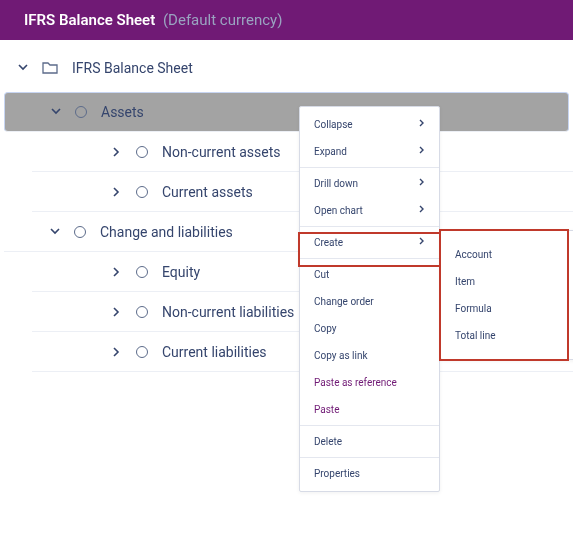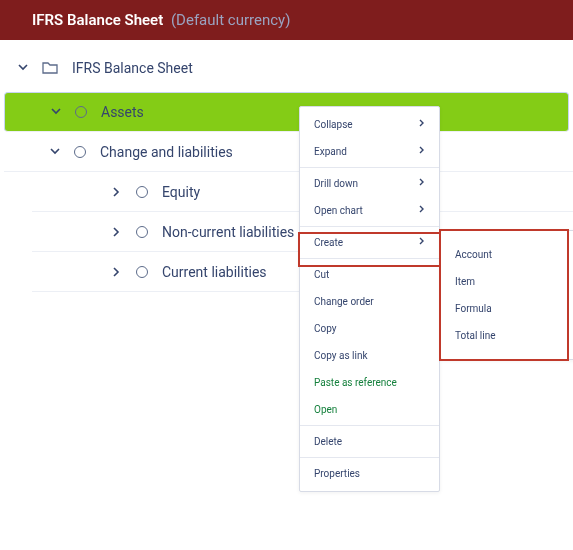--- a/index.html
+++ b/index.html
@@ -8,23 +8,23 @@
     font-family: -apple-system, BlinkMacSystemFont, "Segoe UI", Roboto, Arial, sans-serif;
     font-size: 14px;
     color: #1f2a4a;
     background: #fff;
     width: 573px;
     height: 550px;
     overflow: hidden;
     position: relative;
   }
   .header {
-    background: #7f1d1d;
+    background: #701a75;
     color: #fff;
-    padding: 11px 32px;
+    padding: 11px 24px;
     font-size: 15px;
   }
   .header .sub {
     color: #9aa3c0;
     font-weight: 400;
     margin-left: 4px;
   }
   .header .title {
     font-weight: 600;
   }
@@ -33,21 +33,21 @@
   }
   .row {
     display: flex;
     align-items: center;
     height: 40px;
     padding-left: 16px;
     position: relative;
     cursor: pointer;
   }
   .row.selected {
-    background: #84cc16;
+    background: #a3a3a3;
     border: 1px solid #c7d5f2;
     border-radius: 4px;
   }
   .row.subheader {
     border-bottom: 1px solid #eceff5;
   }
   .indent-0 { padding-left: 16px; }
   .indent-1 { padding-left: 44px; }
   .indent-2 { padding-left: 78px; }
   .chev {
@@ -99,21 +99,21 @@
     display: flex;
     align-items: center;
     justify-content: space-between;
     padding: 8px 14px;
     font-size: 10px;
     color: #35456d;
     cursor: pointer;
     white-space: nowrap;
   }
   .menu-item.disabled {
-    color: #15803d;
+    color: #701a75;
     cursor: default;
   }
   .menu-item .sub-chev {
     margin-left: 20px;
   }
   .menu-sep {
     height: 1px;
     background: #e4e7ef;
     margin: 2px 0;
   }
@@ -176,20 +176,40 @@
     <div class="row indent-1 selected" style="margin:0 4px;">
       <span class="chev">
           <svg width="10" height="8">
             <use href="#chev-down"></use>
           </svg>
         </span>
       <span class="dot"></span>
       <span class="label">Assets</span>
     </div>
 
+    <div class="group">
+      <div class="row indent-2">
+        <span class="chev">
+            <svg width="8" height="10">
+              <use href="#chev-right"></use>
+            </svg>
+          </span>
+        <span class="dot"></span>
+        <span class="label">Non-current assets</span>
+      </div>
+      <div class="row indent-2">
+        <span class="chev">
+            <svg width="8" height="10">
+              <use href="#chev-right"></use>
+            </svg>
+          </span>
+        <span class="dot"></span>
+        <span class="label">Current assets</span>
+      </div>
+    </div>
 
     <div class="row indent-1 subheader" style="margin-left:4px;">
       <span class="chev">
           <svg width="10" height="8">
             <use href="#chev-down"></use>
           </svg>
         </span>
       <span class="dot"></span>
       <span class="label">Change and liabilities</span>
     </div>
@@ -270,21 +290,21 @@
   <div class="menu-item">
     <span>Copy</span>
   </div>
   <div class="menu-item">
     <span>Copy as link</span>
   </div>
   <div class="menu-item disabled">
     <span>Paste as reference</span>
   </div>
   <div class="menu-item disabled">
-    <span>Open</span>
+    <span>Paste</span>
   </div>
   <div class="menu-sep"></div>
   <div class="menu-item">
     <span>Delete</span>
   </div>
   <div class="menu-sep"></div>
   <div class="menu-item">
     <span>Properties</span>
   </div>
 </div>

